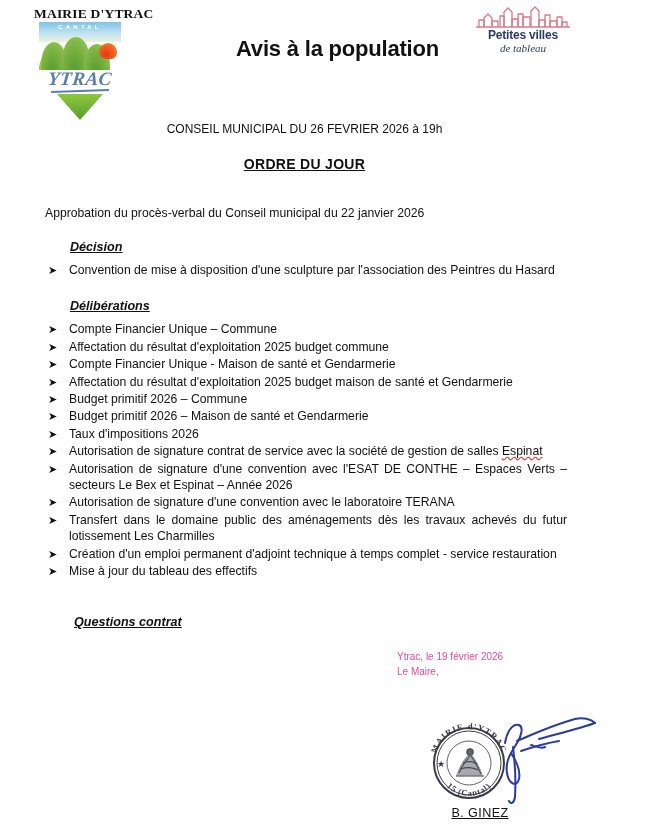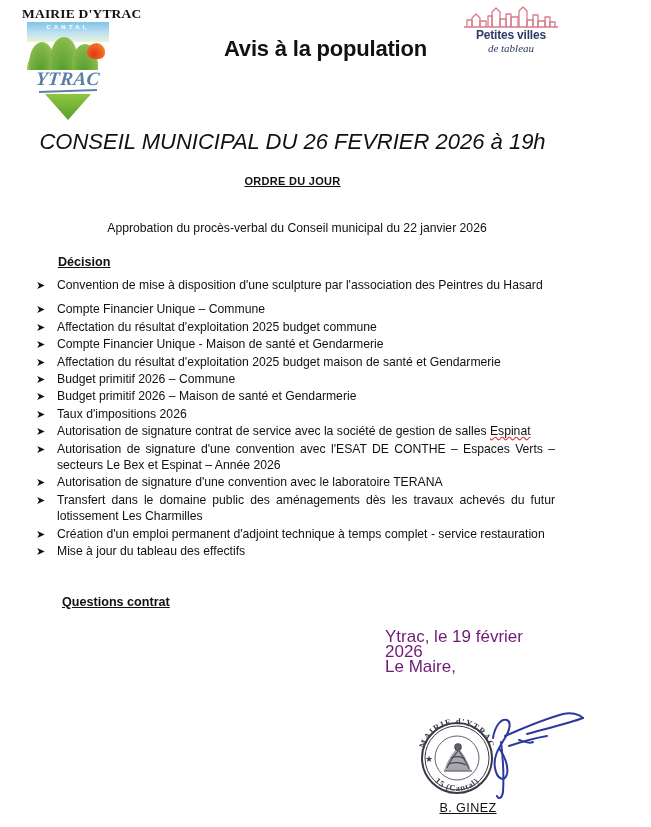--- a/index.html
+++ b/index.html
@@ -10,20 +10,21 @@
   body {
     font-family: "Liberation Sans", sans-serif;
     color: #1a1a1a;
   }
   .page {
     position: relative;
     width: 585px;
     height: 827px;
     background: #ffffff;
     overflow: hidden;
+    padding-left: 12px;
   }
 
   
   .header {
     position: relative;
     height: 118px;
   }
   .mairie-label {
     position: absolute;
     left: 22px;
@@ -157,50 +158,49 @@
     color: #2c3b66;
     line-height: 12px;
   }
 
   
   .body-wrap {
     position: relative;
     padding: 0 24px;
   }
   .council-title {
-    margin-top: 11px;
-    text-align: center;
-    font-size: 22px;
+    margin-top: 4px;
+    text-align: center;
+    font-size: 12px;
     color: #111;
     letter-spacing: 0px;
-    font-style: italic;
   }
   .ordre {
     margin-top: 20px;
     text-align: center;
-    font-size: 11px;
+    font-size: 14px;
     font-weight: bold;
     text-decoration: underline;
     letter-spacing: 0.3px;
     color: #111;
   }
   .approbation {
     margin-top: 34px;
     margin-left: 9px;
     font-size: 12.2px;
     color: #111;
-    text-align: center;
   }
   .section-head {
     margin-top: 20px;
     margin-left: 34px;
     font-size: 12.6px;
     font-weight: bold;
     text-decoration: underline;
     color: #111;
+    font-style: italic;
   }
   .section-head.deliberations { margin-top: 21px; }
   .section-head.questions { margin-top: 35px; margin-left: 38px; }
 
   ul.items {
     list-style: none;
     margin: 8px 0 0 0;
     padding: 0;
   }
   ul.items li {
@@ -225,23 +225,23 @@
 
   .misspell {
     text-decoration: underline wavy #e03a3a;
     text-decoration-skip-ink: none;
   }
 
   
   .sign-block {
     margin-top: 20px;
     margin-left: 361px;
-    font-size: 17px;
+    font-size: 10px;
     line-height: 15px;
-    color: #701a75;
+    color: #ec4899;
   }
   .stamp-area {
     position: relative;
     margin-top: 40px;
     height: 120px;
   }
   .stamp {
     position: absolute;
     left: 389px;
     top: 0px;
@@ -324,20 +324,21 @@
     <div class="ordre">ORDRE DU JOUR</div>
 
     <div class="approbation">Approbation du procès-verbal du Conseil municipal du 22 janvier 2026</div>
 
     <div class="section-head decision">Décision</div>
 
     <ul class="items decision-list">
         <li><span class="bullet">➤</span>Convention de mise à disposition d'une sculpture par l'association des Peintres du Hasard</li>
       </ul>
 
+    <div class="section-head deliberations">Délibérations</div>
 
     <ul class="items deliberations-list">
         <li><span class="bullet">➤</span>Compte Financier Unique – Commune</li>
         <li><span class="bullet">➤</span>Affectation du résultat d'exploitation 2025 budget commune</li>
         <li><span class="bullet">➤</span>Compte Financier Unique - Maison de santé et Gendarmerie</li>
         <li><span class="bullet">➤</span>Affectation du résultat d'exploitation 2025 budget maison de santé et Gendarmerie</li>
         <li><span class="bullet">➤</span>Budget primitif 2026 – Commune</li>
         <li><span class="bullet">➤</span>Budget primitif 2026 – Maison de santé et Gendarmerie</li>
         <li><span class="bullet">➤</span>Taux d'impositions 2026</li>
         <li><span class="bullet">➤</span>Autorisation de signature contrat de service avec la société de gestion de salles <span class="misspell">Espinat</span></li>

